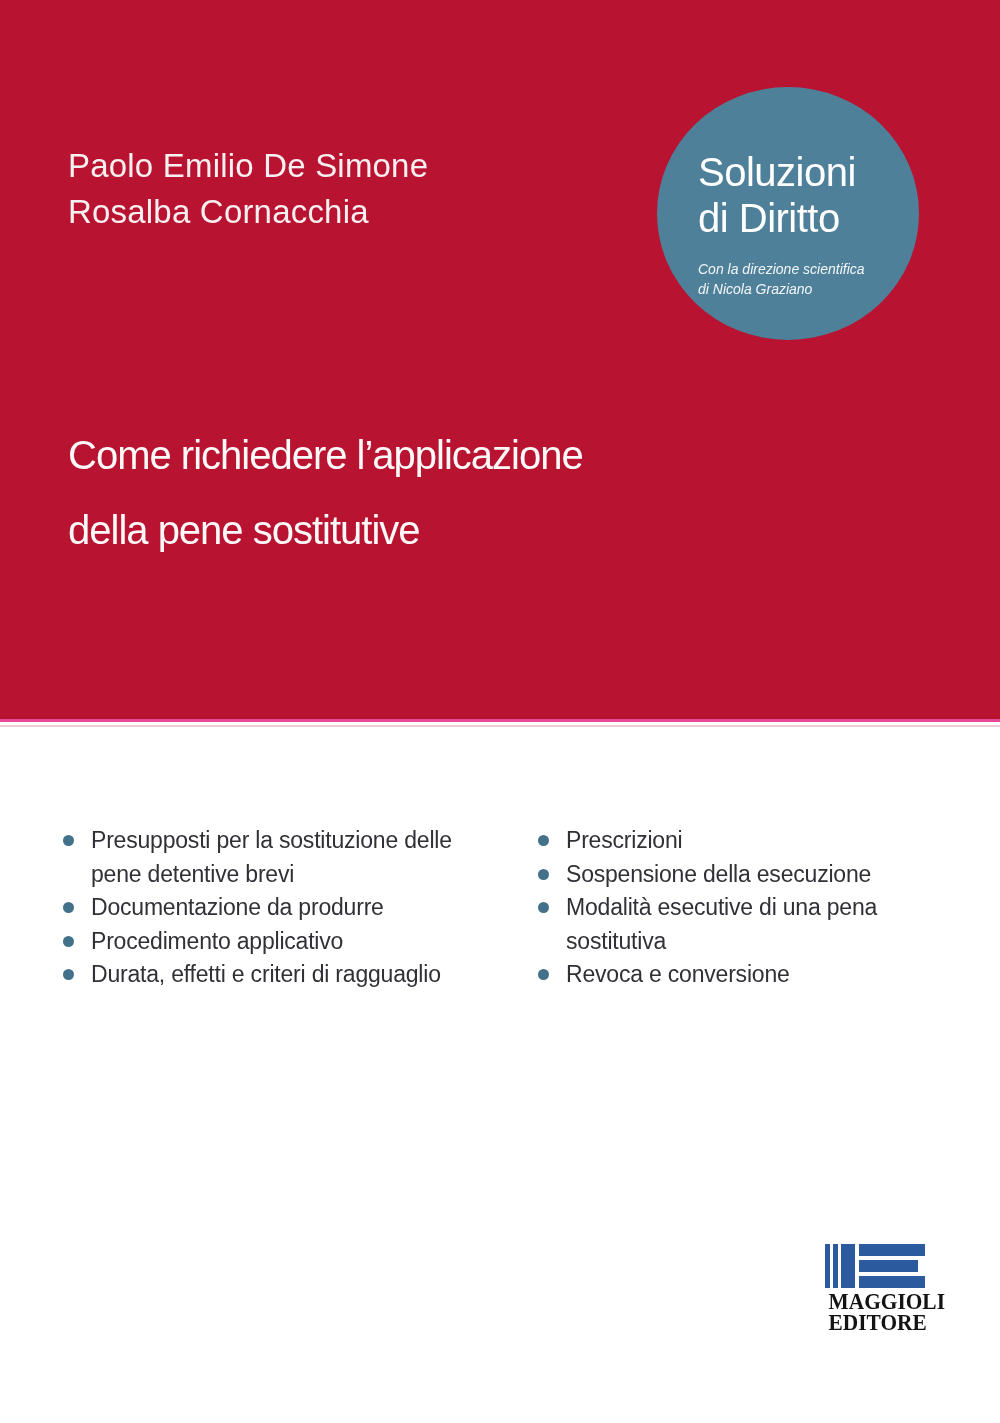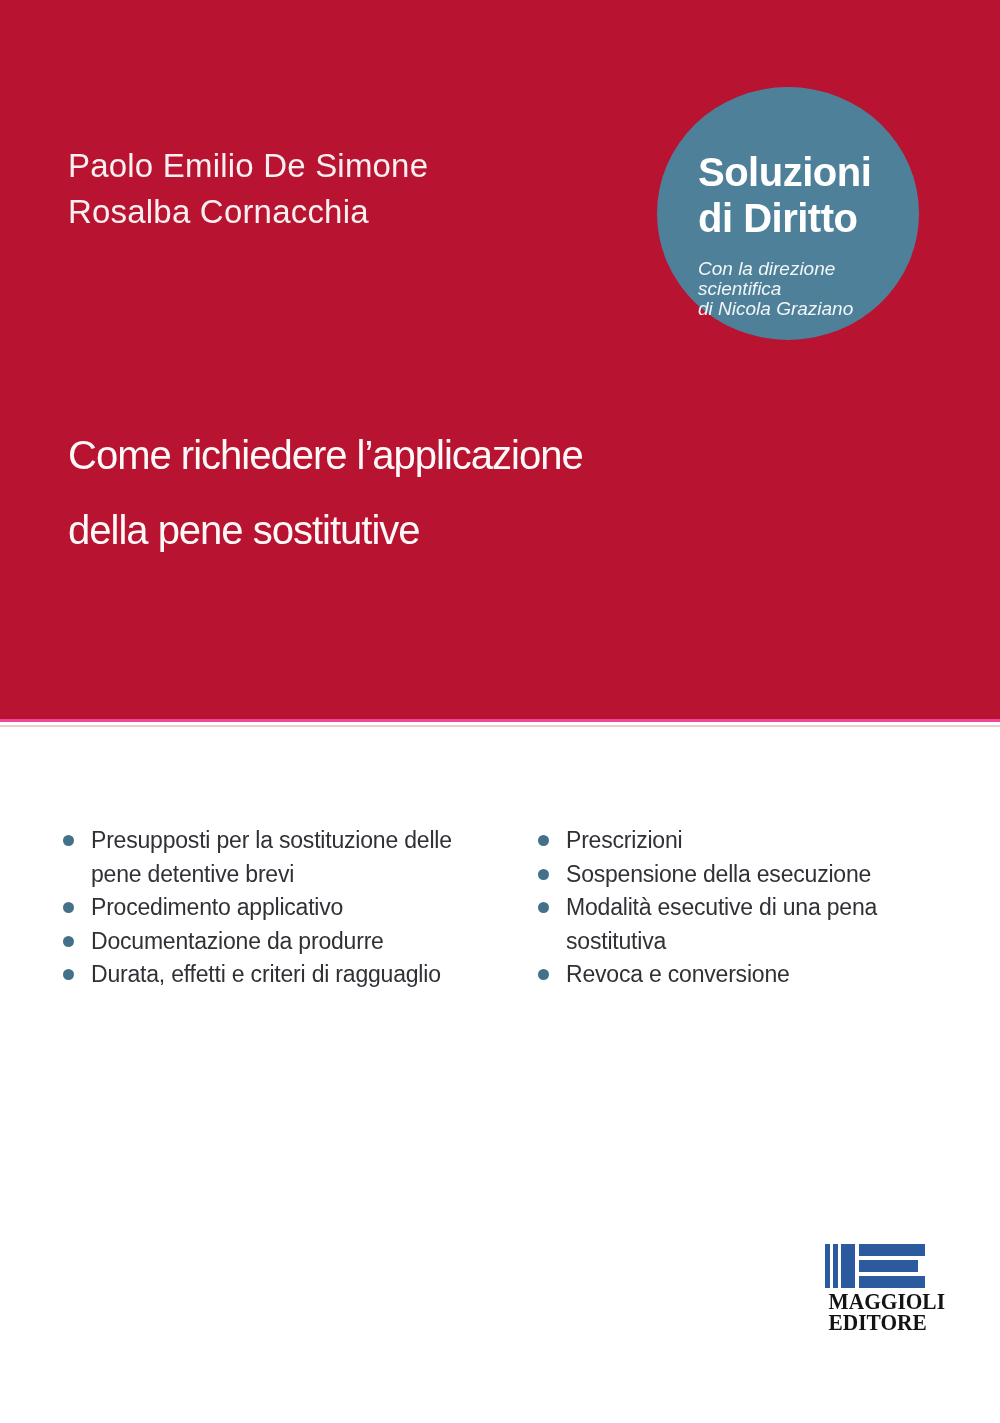--- a/index.html
+++ b/index.html
@@ -32,27 +32,27 @@
 
   
   .badge {
     position: absolute; left: 657px; top: 87px;
     width: 262px; height: 253px;
     background: #4f8099;
     border-radius: 50%;
     padding: 62px 0 0 41px;
   }
   .badge-title {
-    color: #ffffff; font-weight: 700;
+    color: #ffffff; font-weight: 400;
     font-size: 40px; line-height: 46px; letter-spacing: -0.5px;
   }
   .badge-sub {
     margin-top: 18px;
     color: #f2f6f8; font-style: italic;
-    font-size: 19px; line-height: 20px;
+    font-size: 14px; line-height: 20px;
   }
 
   
   .title {
     position: absolute; left: 68px; top: 418px;
     color: #fdf9f9; font-weight: 400;
     font-size: 40px; line-height: 75px; letter-spacing: -1px;
     white-space: nowrap;
   }
 
@@ -123,22 +123,22 @@
       <span>Come richiedere l’applicazione</span><br>
       <span>della pene sostitutive</span>
     </h1>
 
   </div>
 
   <div class="red-divider"></div>
 
   <ul class="topics left">
     <li>Presupposti per la sostituzione delle pene detentive brevi</li>
+    <li>Documentazione da produrre</li>
     <li>Procedimento applicativo</li>
-    <li>Documentazione da produrre</li>
     <li>Durata, effetti e criteri di ragguaglio</li>
   </ul>
 
   <ul class="topics right">
     <li>Prescrizioni</li>
     <li>Sospensione della esecuzione</li>
     <li>Modalità esecutive di una pena sostitutiva</li>
     <li>Revoca e conversione</li>
   </ul>
 

